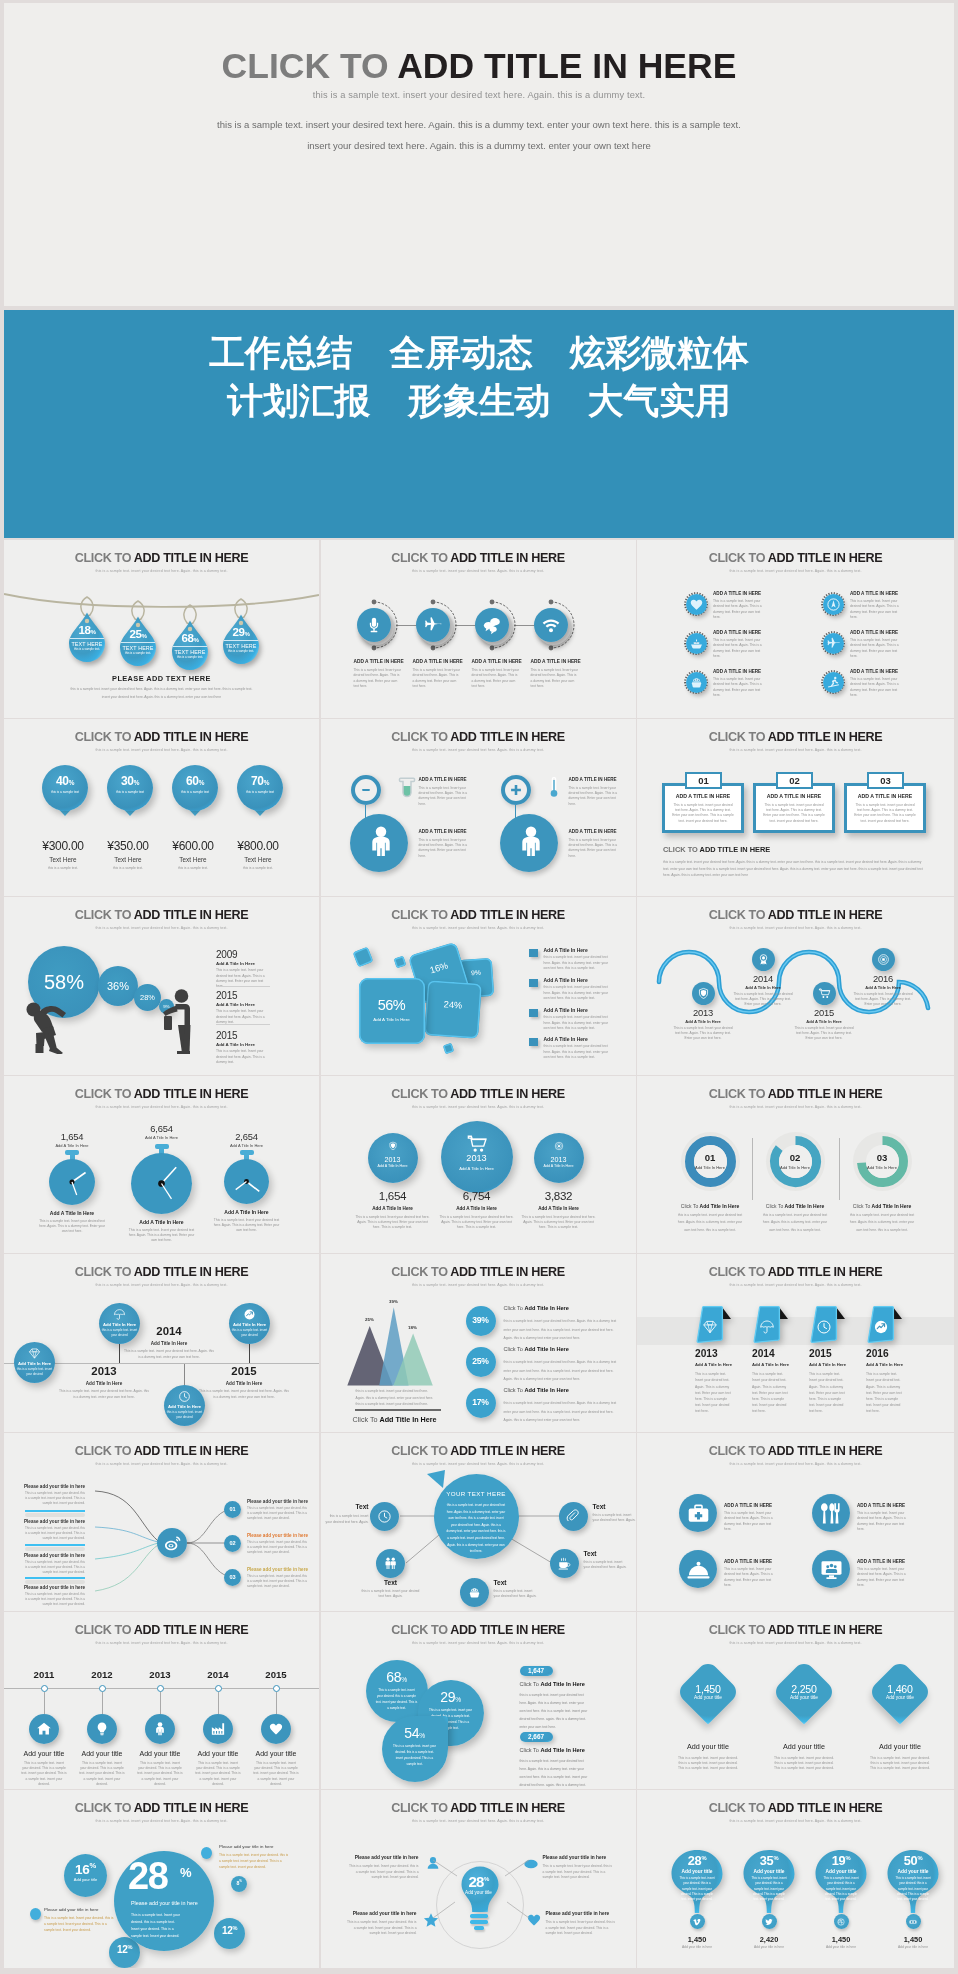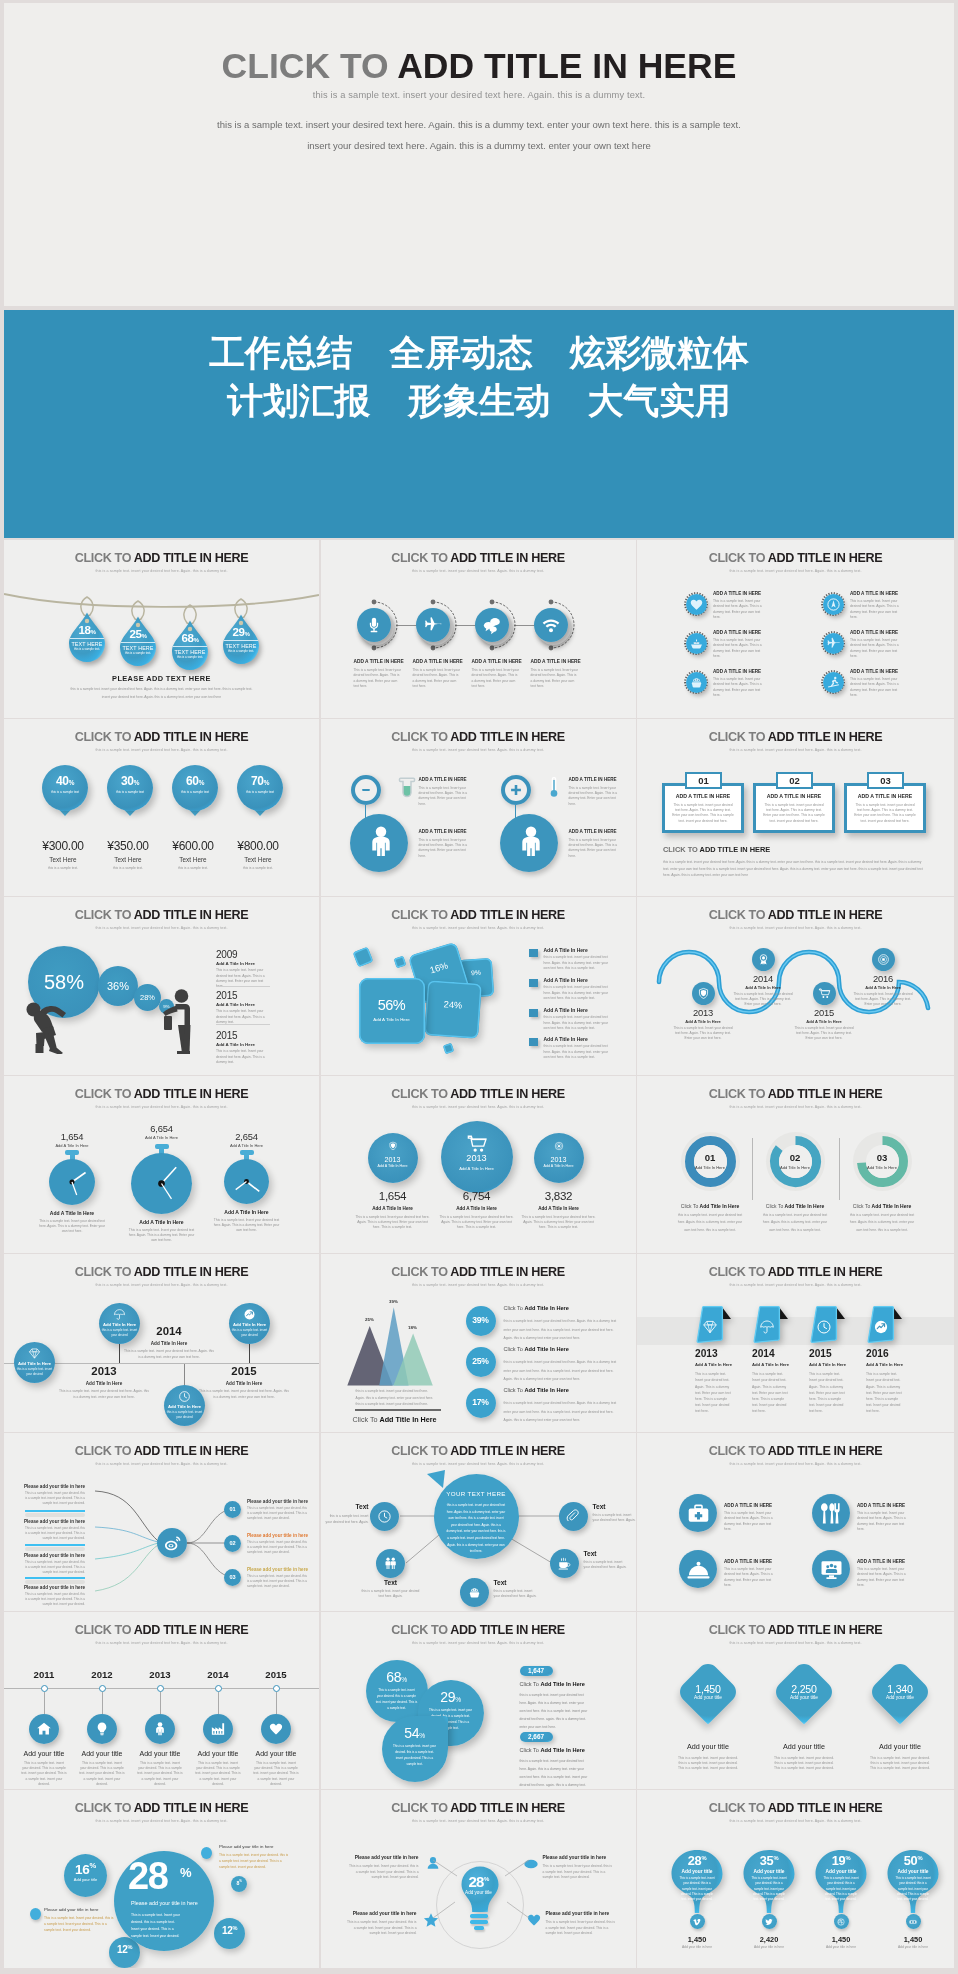--- a/index.html
+++ b/index.html
@@ -1117,21 +1117,21 @@
         <div class="abs ctr wt" style="left:36px;top:71px;width:70px;font-size:10.6px;letter-spacing:-.2px">1,450</div>
         <div class="abs ctr wt" style="left:36px;top:83px;width:70px;font-size:4.8px">Add your title</div>
         <div class="abs ctr" style="left:26px;top:130px;width:90px;font-size:7.2px;color:#1f1f1f">Add your title</div>
         <div class="abs ctr tiny" style="left:40px;top:144px;width:62px">This is a sample text.  insert your desired. this is a sample text.  insert your desired. This is a sample text. insert your desired.</div>
         <div class="abs" style="left:144px;top:57px;width:46px;height:46px;border-radius:11px 11px 1px 11px;transform:rotate(45deg);background:radial-gradient(circle at 42% 38%, #3fa0c6 0%, #3fa0c6 78%, #40b6e4 92%, #6ecef5 100%);box-shadow:3px 4px 7px rgba(0,0,0,.2)"></div>
         <div class="abs ctr wt" style="left:132px;top:71px;width:70px;font-size:10.6px;letter-spacing:-.2px">2,250</div>
         <div class="abs ctr wt" style="left:132px;top:83px;width:70px;font-size:4.8px">Add your title</div>
         <div class="abs ctr" style="left:122px;top:130px;width:90px;font-size:7.2px;color:#1f1f1f">Add your title</div>
         <div class="abs ctr tiny" style="left:136px;top:144px;width:62px">This is a sample text.  insert your desired. this is a sample text.  insert your desired. This is a sample text. insert your desired.</div>
         <div class="abs" style="left:240px;top:57px;width:46px;height:46px;border-radius:11px 11px 1px 11px;transform:rotate(45deg);background:radial-gradient(circle at 42% 38%, #3fa0c6 0%, #3fa0c6 78%, #40b6e4 92%, #6ecef5 100%);box-shadow:3px 4px 7px rgba(0,0,0,.2)"></div>
-        <div class="abs ctr wt" style="left:228px;top:71px;width:70px;font-size:10.6px;letter-spacing:-.2px">1,340</div>
+        <div class="abs ctr wt" style="left:228px;top:71px;width:70px;font-size:10.6px;letter-spacing:-.2px">1,460</div>
         <div class="abs ctr wt" style="left:228px;top:83px;width:70px;font-size:4.8px">Add your title</div>
         <div class="abs ctr" style="left:218px;top:130px;width:90px;font-size:7.2px;color:#1f1f1f">Add your title</div>
         <div class="abs ctr tiny" style="left:232px;top:144px;width:62px">This is a sample text.  insert your desired. this is a sample text.  insert your desired. This is a sample text. insert your desired.</div>
       </div>
       <div class="slide c1" style="top:1250.2px">
         <div class="st"><span class="g">CLICK TO </span><span class="d">ADD TITLE IN HERE</span></div>
         <div class="ss">this is a sample text. insert your desired text here. Again. this is a dummy text.</div>
         <div class="abs c" style="left:60px;top:64px;width:43px;height:43px;background:radial-gradient(circle at 45% 42%, #3fa0c6 0%, #3fa0c6 76%, #3fb8e8 90%, #66cef5 97%, #a0e6fc 100%);box-shadow:2px 3px 6px rgba(0,0,0,.22)"></div>
         <div class="abs ctr wt" style="left:60px;top:71.74px;width:43px;font-size:13.5px;font-weight:bold;letter-spacing:-.3px;white-space:nowrap;line-height:1.05"><span>16</span><span style="font-size:.56em;vertical-align:super">%</span></div>
         <div class="abs c" style="left:227px;top:86px;width:16px;height:16px;background:radial-gradient(circle at 45% 42%, #3fa0c6 0%, #3fa0c6 76%, #3fb8e8 90%, #66cef5 97%, #a0e6fc 100%);box-shadow:2px 3px 6px rgba(0,0,0,.22)"></div>

